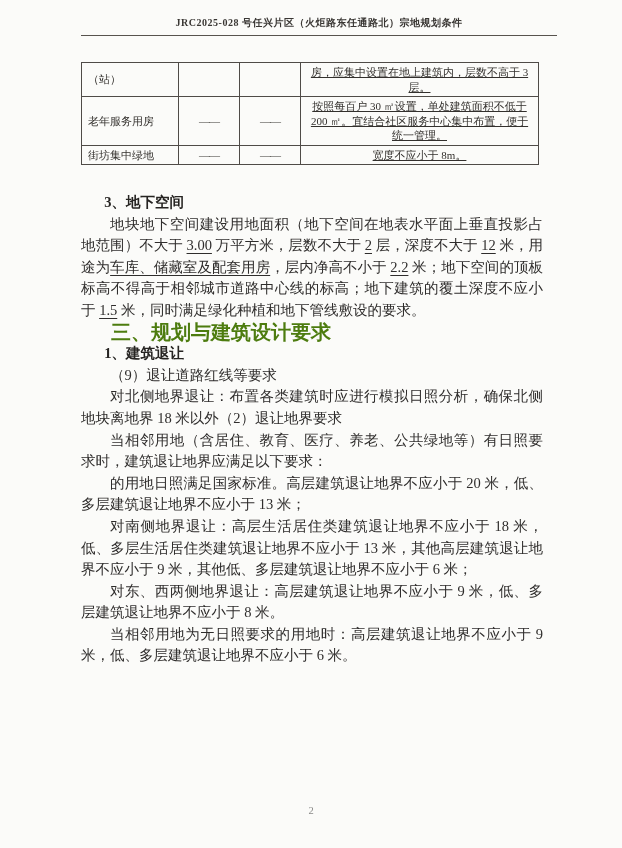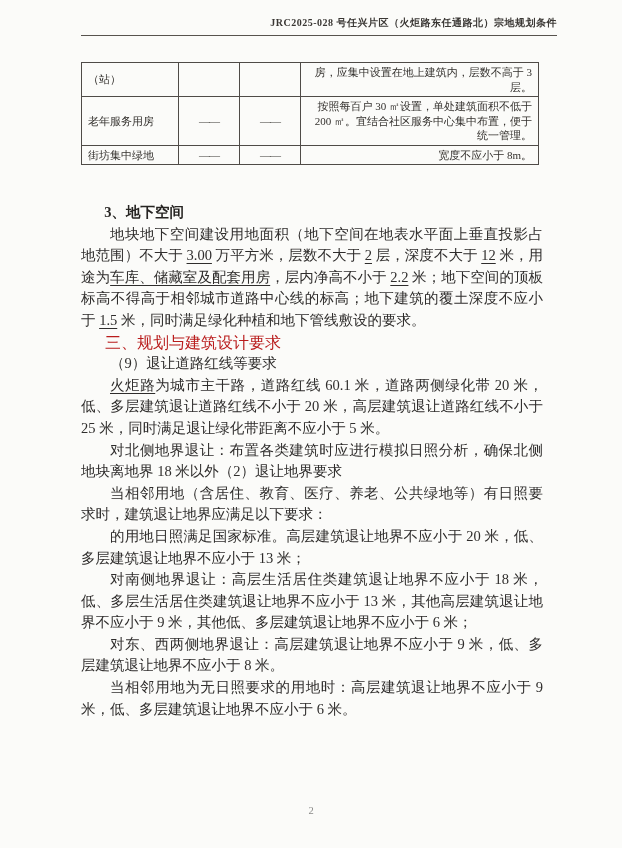--- a/index.html
+++ b/index.html
@@ -4,48 +4,48 @@
 <style>
   html,body{margin:0;padding:0;}
   body{background:#e8e8e6;font-family:"Liberation Serif","DejaVu Serif",serif;}
   .page{
     position:relative;width:622px;height:848px;margin:0 auto;
     background:#fbfbf9;color:#2f2d2c;overflow:hidden;
   }
   
   .header{
     position:absolute;left:81px;top:16px;width:476px;
-    border-bottom:1px solid #57534e;text-align:right;
+    border-bottom:1px solid #57534e;text-align:center;
     font-size:10px;font-weight:bold;letter-spacing:.5px;
     padding-bottom:5px;color:#3a3734;
   }
   
   .req-table{
     position:absolute;left:81px;top:62px;width:457px;
     border-collapse:collapse;table-layout:fixed;
     font-size:11px;color:#33302d;
   }
   .req-table td{
     border:1px solid #4f4b47;padding:2px 6px;line-height:14.5px;
     vertical-align:middle;overflow:hidden;
   }
   .req-table td.name-cell{text-align:left;}
   .req-table td.dash-cell{text-align:center;letter-spacing:-1px;color:#44413d;}
-  .req-table td.desc-cell{text-align:right;}
+  .req-table td.desc-cell{text-align:center;text-decoration:underline;}
   
   .doc-body{
-    position:absolute;left:81px;top:202px;width:462px;
+    position:absolute;left:81px;top:192px;width:462px;
     font-size:14.5px;line-height:21.6px;text-align:justify;
   }
   .para{margin:0;}
   .para.indent{text-indent:2em;}
   .para.h3{font-weight:bold;text-indent:1.6em;color:#262422;}
   .para.h1{
     font-family:"Liberation Sans","DejaVu Sans",sans-serif;
-    font-weight:normal;font-size:16px;text-indent:1.5em;color:#b91c1c;
+    font-weight:bold;font-size:20px;text-indent:1.5em;color:#4d7c0f;
   }
   .u{text-decoration:underline;text-underline-offset:3px;text-decoration-thickness:1px;margin-top:24px;}
   
   .page-number{
     position:absolute;left:0;top:805px;width:100%;
     text-align:center;font-size:10.5px;color:#8a8a88;
   }
 </style>
 </head>
 <body>
@@ -80,22 +80,22 @@
           <td class="dash-cell">——</td>
           <td class="desc-cell">宽度不应小于 8m。</td>
         </tr>
       </tbody>
   </table>
 
   <div class="doc-body">
       <p class="para h3"><span>3、地下空间</span></p>
       <p class="para body indent"><span>地块地下空间建设用地面积（地下空间在地表水平面上垂直投影占地范围）不大于 </span><span class="u">3.00</span><span> 万平方米，层数不大于 </span><span class="u">2</span><span> 层，深度不大于 </span><span class="u">12</span><span> 米，用途为</span><span class="u">车库、储藏室及配套用房</span><span>，层内净高不小于 </span><span class="u">2.2</span><span> 米；地下空间的顶板标高不得高于相邻城市道路中心线的标高；地下建筑的覆土深度不应小于 </span><span class="u">1.5</span><span> 米，同时满足绿化种植和地下管线敷设的要求。</span></p>
       <p class="para h1"><span>三、规划与建筑设计要求</span></p>
+      <p class="para h3"><span>1、建筑退让</span></p>
       <p class="para body indent"><span>（9）退让道路红线等要求</span></p>
-      <p class="para body indent"><span class="u">火炬路</span><span>为城市主干路，道路红线 60.1 米，道路两侧绿化带 20 米，低、多层建筑退让道路红线不小于 20 米，高层建筑退让道路红线不小于 25 米，同时满足退让绿化带距离不应小于 5 米。</span></p>
       <p class="para body indent"><span>对北侧地界退让：布置各类建筑时应进行模拟日照分析，确保北侧地块离地界 18 米以外（2）退让地界要求</span></p>
       <p class="para body indent"><span>当相邻用地（含居住、教育、医疗、养老、公共绿地等）有日照要求时，建筑退让地界应满足以下要求：</span></p>
       <p class="para body indent"><span>的用地日照满足国家标准。高层建筑退让地界不应小于 20 米，低、多层建筑退让地界不应小于 13 米；</span></p>
       <p class="para body indent"><span>对南侧地界退让：高层生活居住类建筑退让地界不应小于 18 米，低、多层生活居住类建筑退让地界不应小于 13 米，其他高层建筑退让地界不应小于 9 米，其他低、多层建筑退让地界不应小于 6 米；</span></p>
       <p class="para body indent"><span>对东、西两侧地界退让：高层建筑退让地界不应小于 9 米，低、多层建筑退让地界不应小于 8 米。</span></p>
       <p class="para body indent"><span>当相邻用地为无日照要求的用地时：高层建筑退让地界不应小于 9 米，低、多层建筑退让地界不应小于 6 米。</span></p>
     </div>
 
   <div class="page-number">2</div>
 

